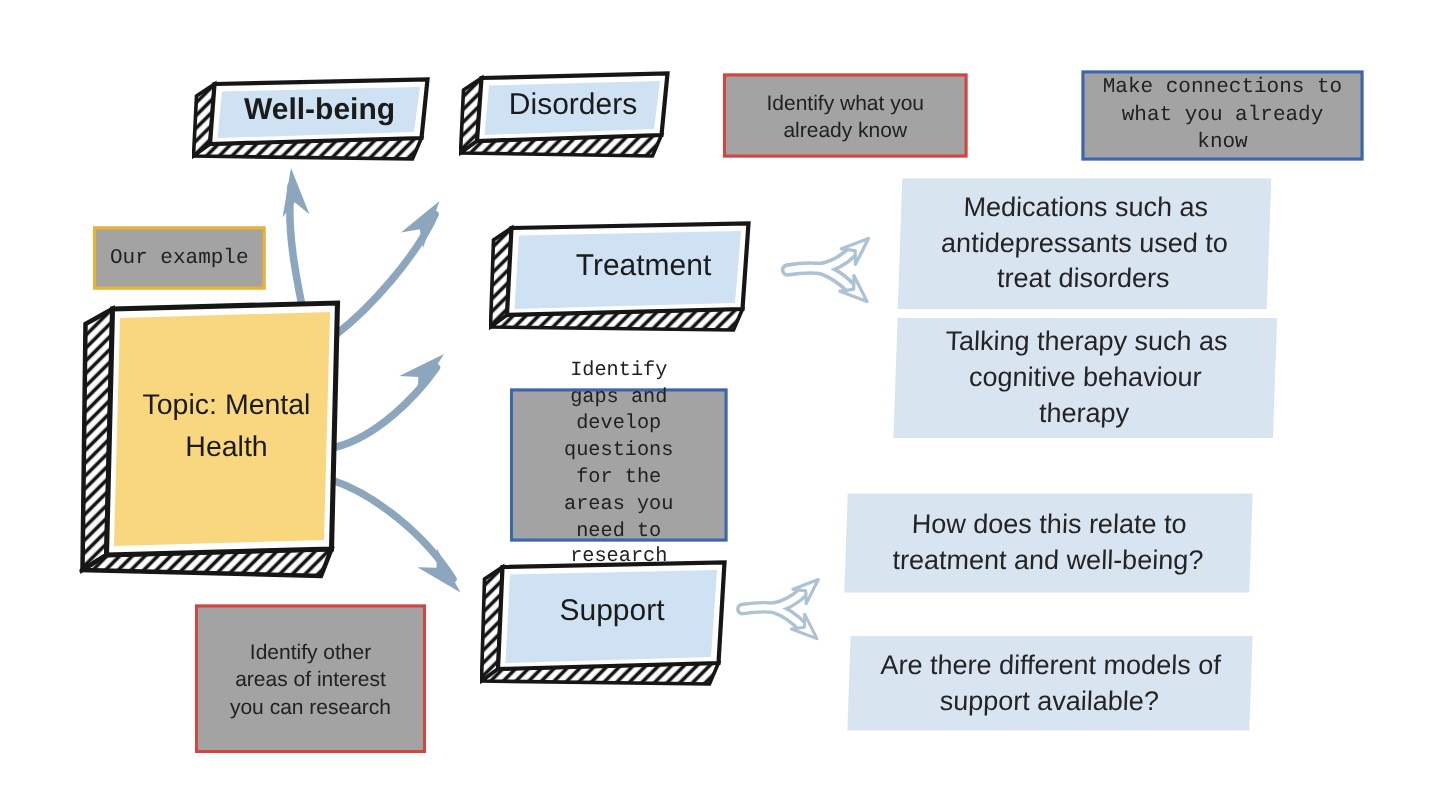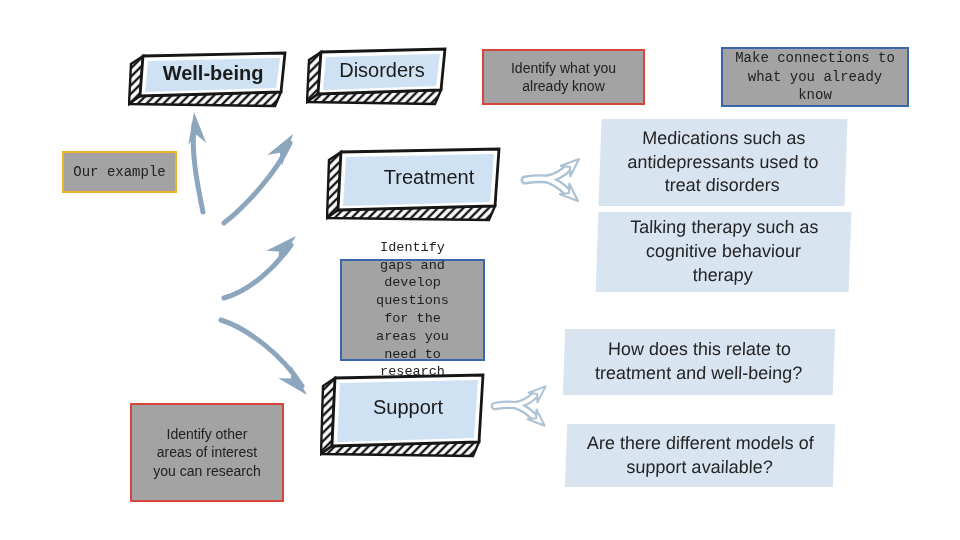--- a/index.html
+++ b/index.html
@@ -54,20 +54,29 @@
       <path d="M221,320 C249,329 283,356 302,386"></path>
     </g>
     <g style="fill:var(--arrow)" stroke="none">
       <path d="M0,0 L-32,-9 L-23,0 L-32,9 Z" transform="translate(194,112) rotate(-96)"></path>
       <path d="M0,0 L-32,-9 L-23,0 L-32,9 Z" transform="translate(293,134) rotate(-55)"></path>
       <path d="M0,0 L-32,-9 L-23,0 L-32,9 Z" transform="translate(296,236) rotate(-42)"></path>
       <path d="M0,0 L-32,-9 L-23,0 L-32,9 Z" transform="translate(307,395) rotate(46)"></path>
     </g>
   </svg>
 
+  <div class="node" style="left:53px;top:198px;width:176px;height:188px;">
+    <svg width="176" height="188" viewBox="0 0 176 188">
+      <path d="M4,18 L22,8 L18,172 L2,182 Z" fill="url(#hatch)" stroke="#161616" stroke-width="3"></path>
+      <path d="M2,182 L18,172 L168,168 L161,186 Z" fill="url(#hatch)" stroke="#161616" stroke-width="3"></path>
+      <path d="M22,8 L172,4 L168,168 L18,172 Z" fill="#ffffff" stroke="#161616" stroke-width="3.4"></path>
+      <path d="M27,14 L167,10 L163,162 L23,166 Z" style="fill:var(--topic-fill)"></path>
+    </svg>
+    <div class="node-label" style="left:30px;top:8px;right:10px;bottom:22px;font-size:19px;line-height:1.45;">Topic: Mental Health</div>
+  </div>
 
   <div class="node" style="left:128px;top:50px;width:160px;height:58px;">
     <svg width="160" height="58" viewBox="0 0 160 58">
       <path d="M3,14 L15,6 L12,46 L1,54 Z" fill="url(#hatch)" stroke="#161616" stroke-width="2.4"></path>
       <path d="M1,54 L12,46 L153,42 L147,56 Z" fill="url(#hatch)" stroke="#161616" stroke-width="2.4"></path>
       <path d="M15,6 L157,3 L153,42 L12,46 Z" fill="#ffffff" stroke="#161616" stroke-width="2.8"></path>
       <path d="M20,11 L152,8 L148,38 L17,42 Z" style="fill:var(--node-fill)"></path>
     </svg>
     <div class="node-label" style="left:14px;top:0;right:4px;bottom:12px;font-size:20px;font-weight:bold;">Well-being</div>
   </div>

